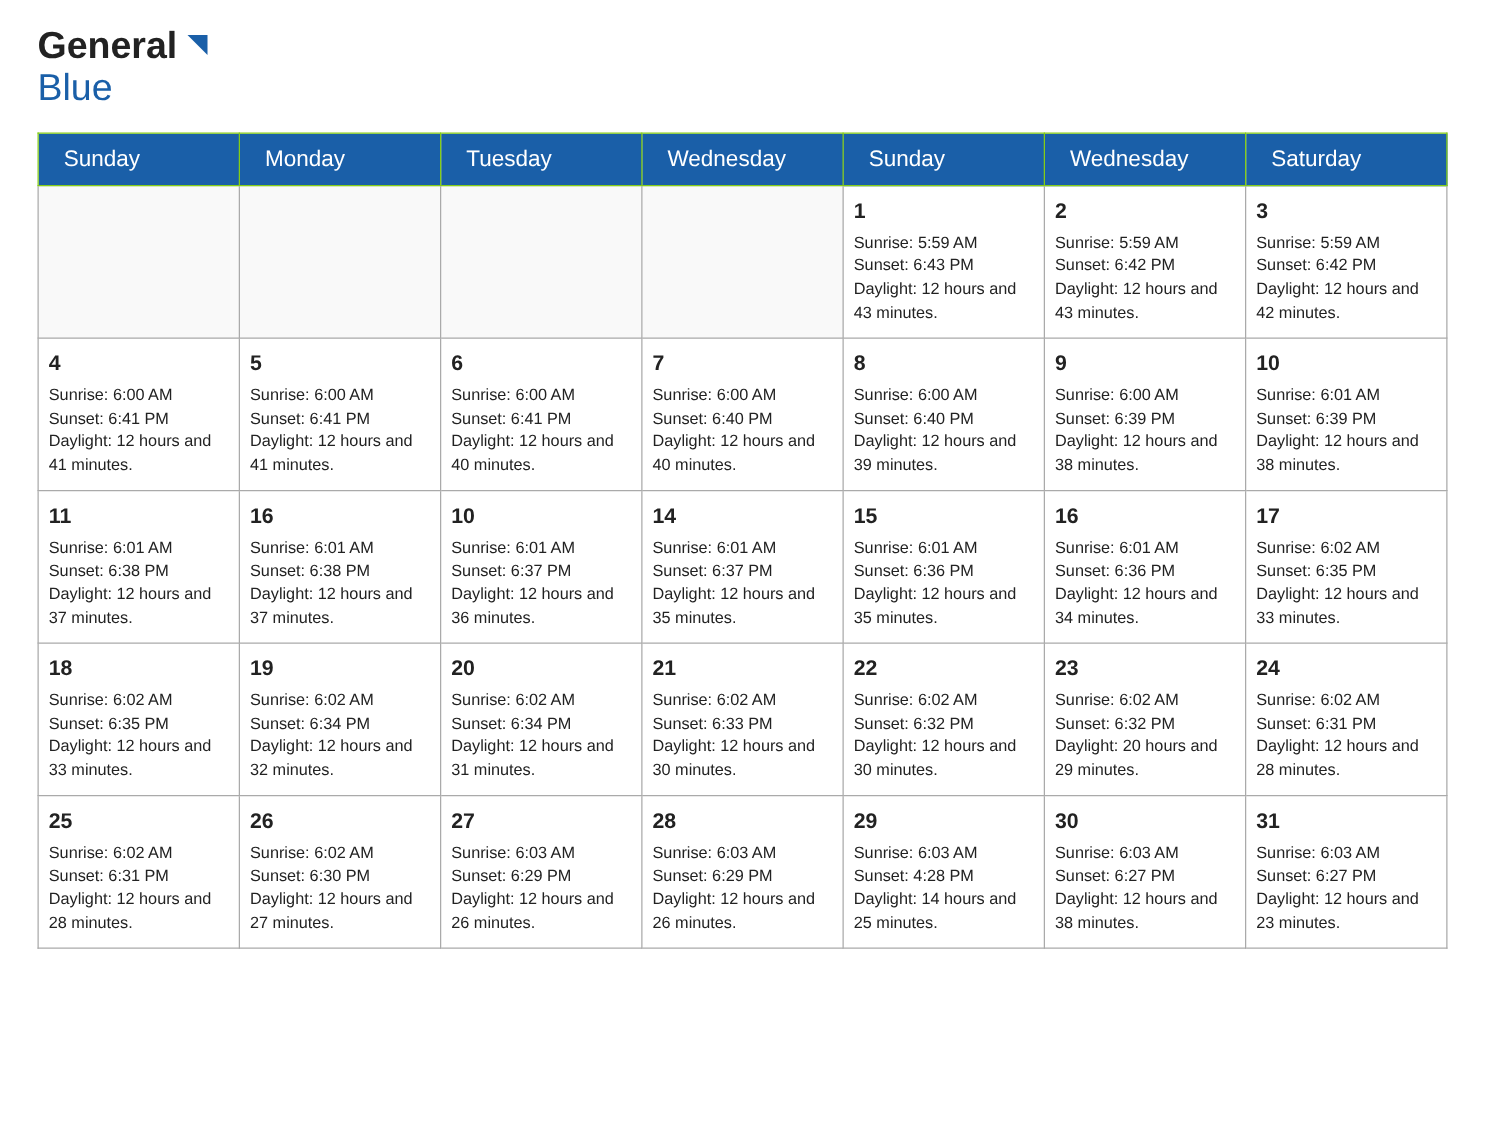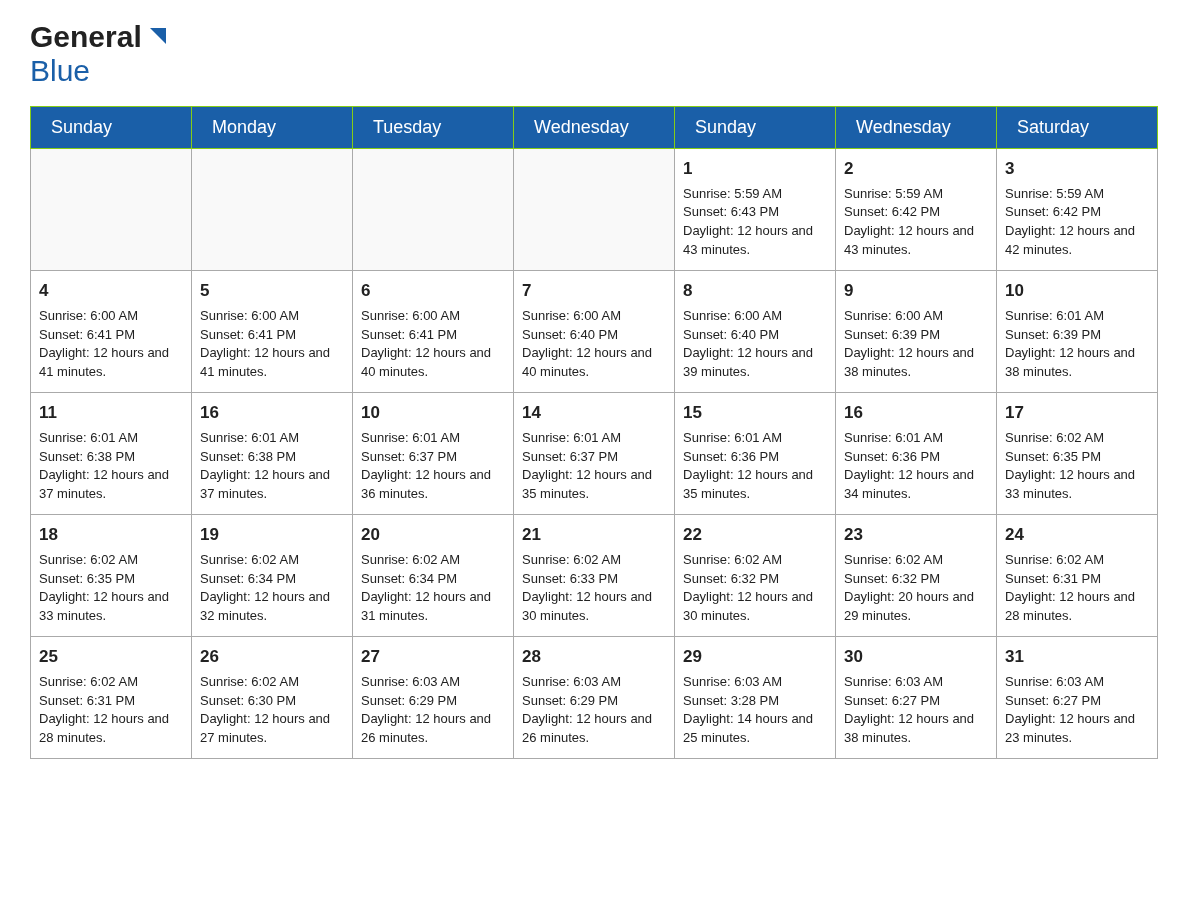--- a/index.html
+++ b/index.html
@@ -160,18 +160,18 @@
         <td class="row-divider"><span class="day-number">21</span><span>Sunrise: 6:02 AM</span><br><span>Sunset: 6:33 PM</span><br><span>Daylight: 12 hours and 30 minutes.</span></td>
         <td class="row-divider"><span class="day-number">22</span><span>Sunrise: 6:02 AM</span><br><span>Sunset: 6:32 PM</span><br><span>Daylight: 12 hours and 30 minutes.</span></td>
         <td class="row-divider"><span class="day-number">23</span><span>Sunrise: 6:02 AM</span><br><span>Sunset: 6:32 PM</span><br><span>Daylight: 20 hours and 29 minutes.</span></td>
         <td class="row-divider"><span class="day-number">24</span><span>Sunrise: 6:02 AM</span><br><span>Sunset: 6:31 PM</span><br><span>Daylight: 12 hours and 28 minutes.</span></td>
       </tr>
       <tr>
         <td class="row-divider"><span class="day-number">25</span><span>Sunrise: 6:02 AM</span><br><span>Sunset: 6:31 PM</span><br><span>Daylight: 12 hours and 28 minutes.</span></td>
         <td class="row-divider"><span class="day-number">26</span><span>Sunrise: 6:02 AM</span><br><span>Sunset: 6:30 PM</span><br><span>Daylight: 12 hours and 27 minutes.</span></td>
         <td class="row-divider"><span class="day-number">27</span><span>Sunrise: 6:03 AM</span><br><span>Sunset: 6:29 PM</span><br><span>Daylight: 12 hours and 26 minutes.</span></td>
         <td class="row-divider"><span class="day-number">28</span><span>Sunrise: 6:03 AM</span><br><span>Sunset: 6:29 PM</span><br><span>Daylight: 12 hours and 26 minutes.</span></td>
-        <td class="row-divider"><span class="day-number">29</span><span>Sunrise: 6:03 AM</span><br><span>Sunset: 3:28 PM</span><br><span>Daylight: 14 hours and 25 minutes.</span></td>
+        <td class="row-divider"><span class="day-number">29</span><span>Sunrise: 6:03 AM</span><br><span>Sunset: 4:28 PM</span><br><span>Daylight: 14 hours and 25 minutes.</span></td>
         <td class="row-divider"><span class="day-number">30</span><span>Sunrise: 6:03 AM</span><br><span>Sunset: 6:27 PM</span><br><span>Daylight: 12 hours and 38 minutes.</span></td>
         <td class="row-divider"><span class="day-number">31</span><span>Sunrise: 6:03 AM</span><br><span>Sunset: 6:27 PM</span><br><span>Daylight: 12 hours and 23 minutes.</span></td>
       </tr>
     </tbody>
 </table>
 
 </body></html>

